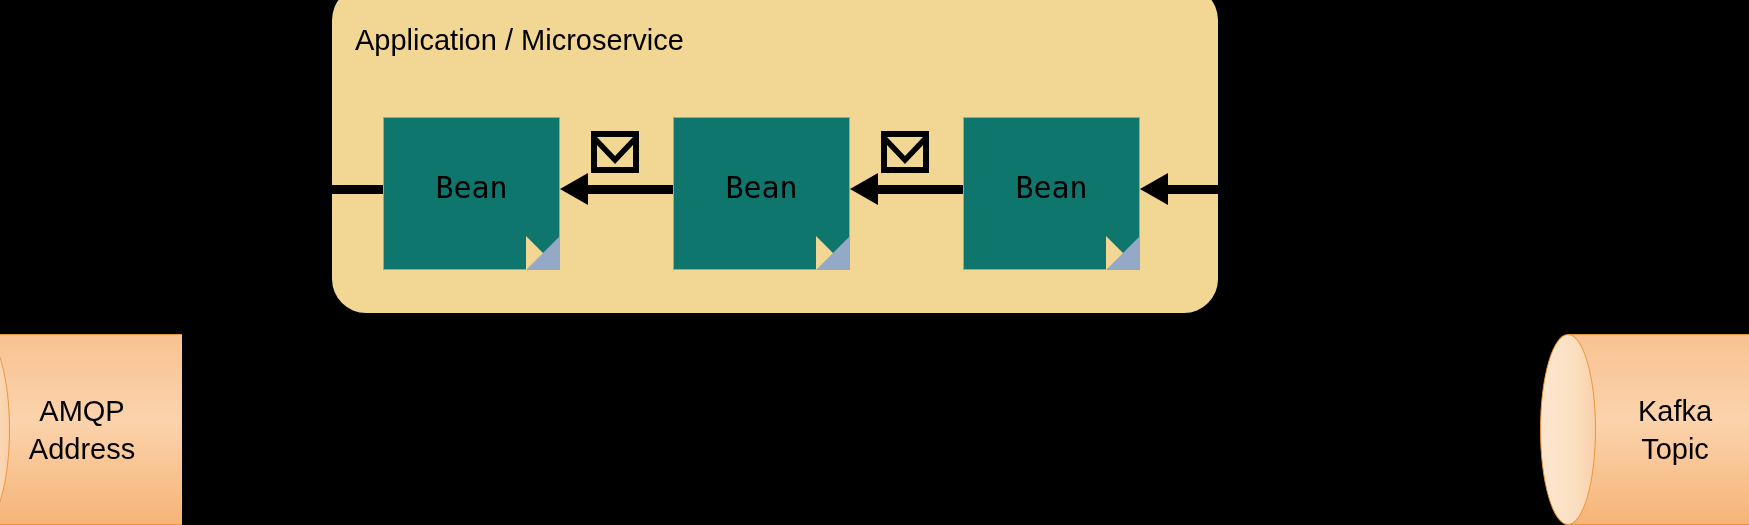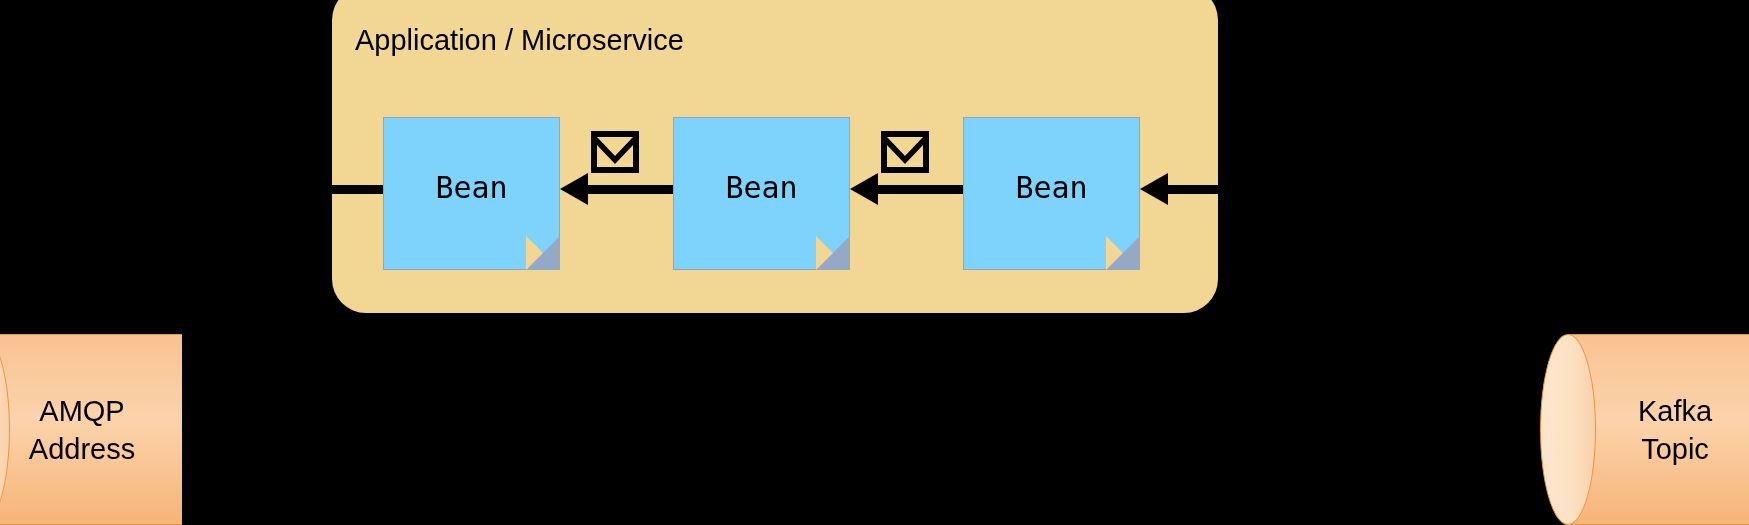--- a/index.html
+++ b/index.html
@@ -56,21 +56,21 @@
     border-bottom: 16px solid transparent;
     border-right: 28px solid #000000;
   }
 
   
   .bean {
     position: absolute;
     width: 177px;
     height: 153px;
     top: 117px;
-    background: #7dd3fc;
+    background: #0f766e;
     border: 1px solid #8EA5C4;
     box-sizing: border-box;
   }
   .bean-label {
     position: absolute;
     width: 100%;
     top: 52px;
     text-align: center;
     font-family: "DejaVu Sans Mono", "Liberation Mono", monospace;
     font-size: 30px;

